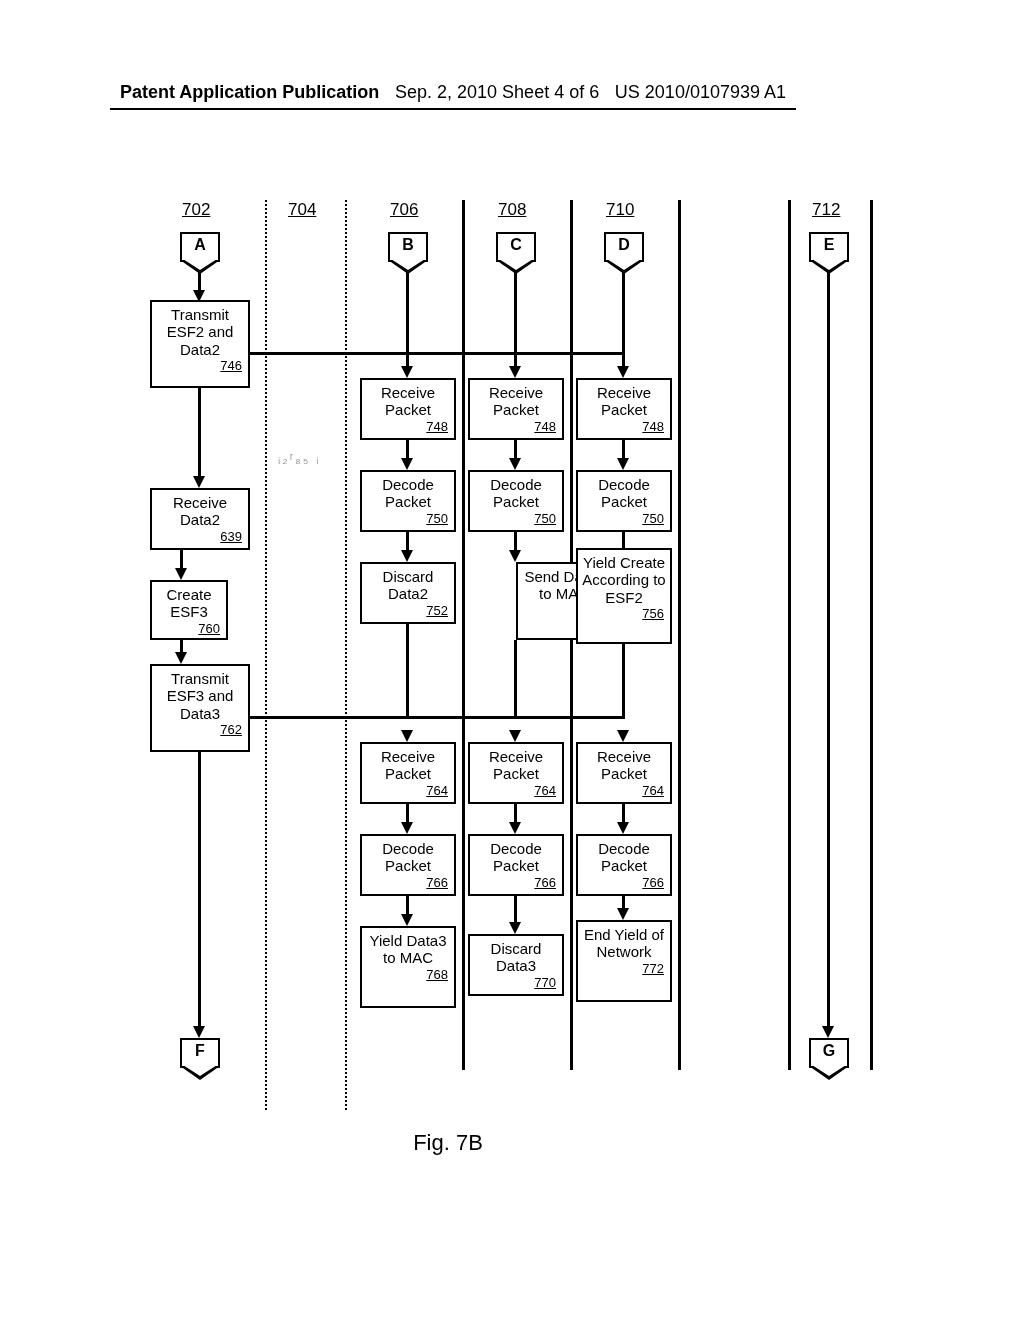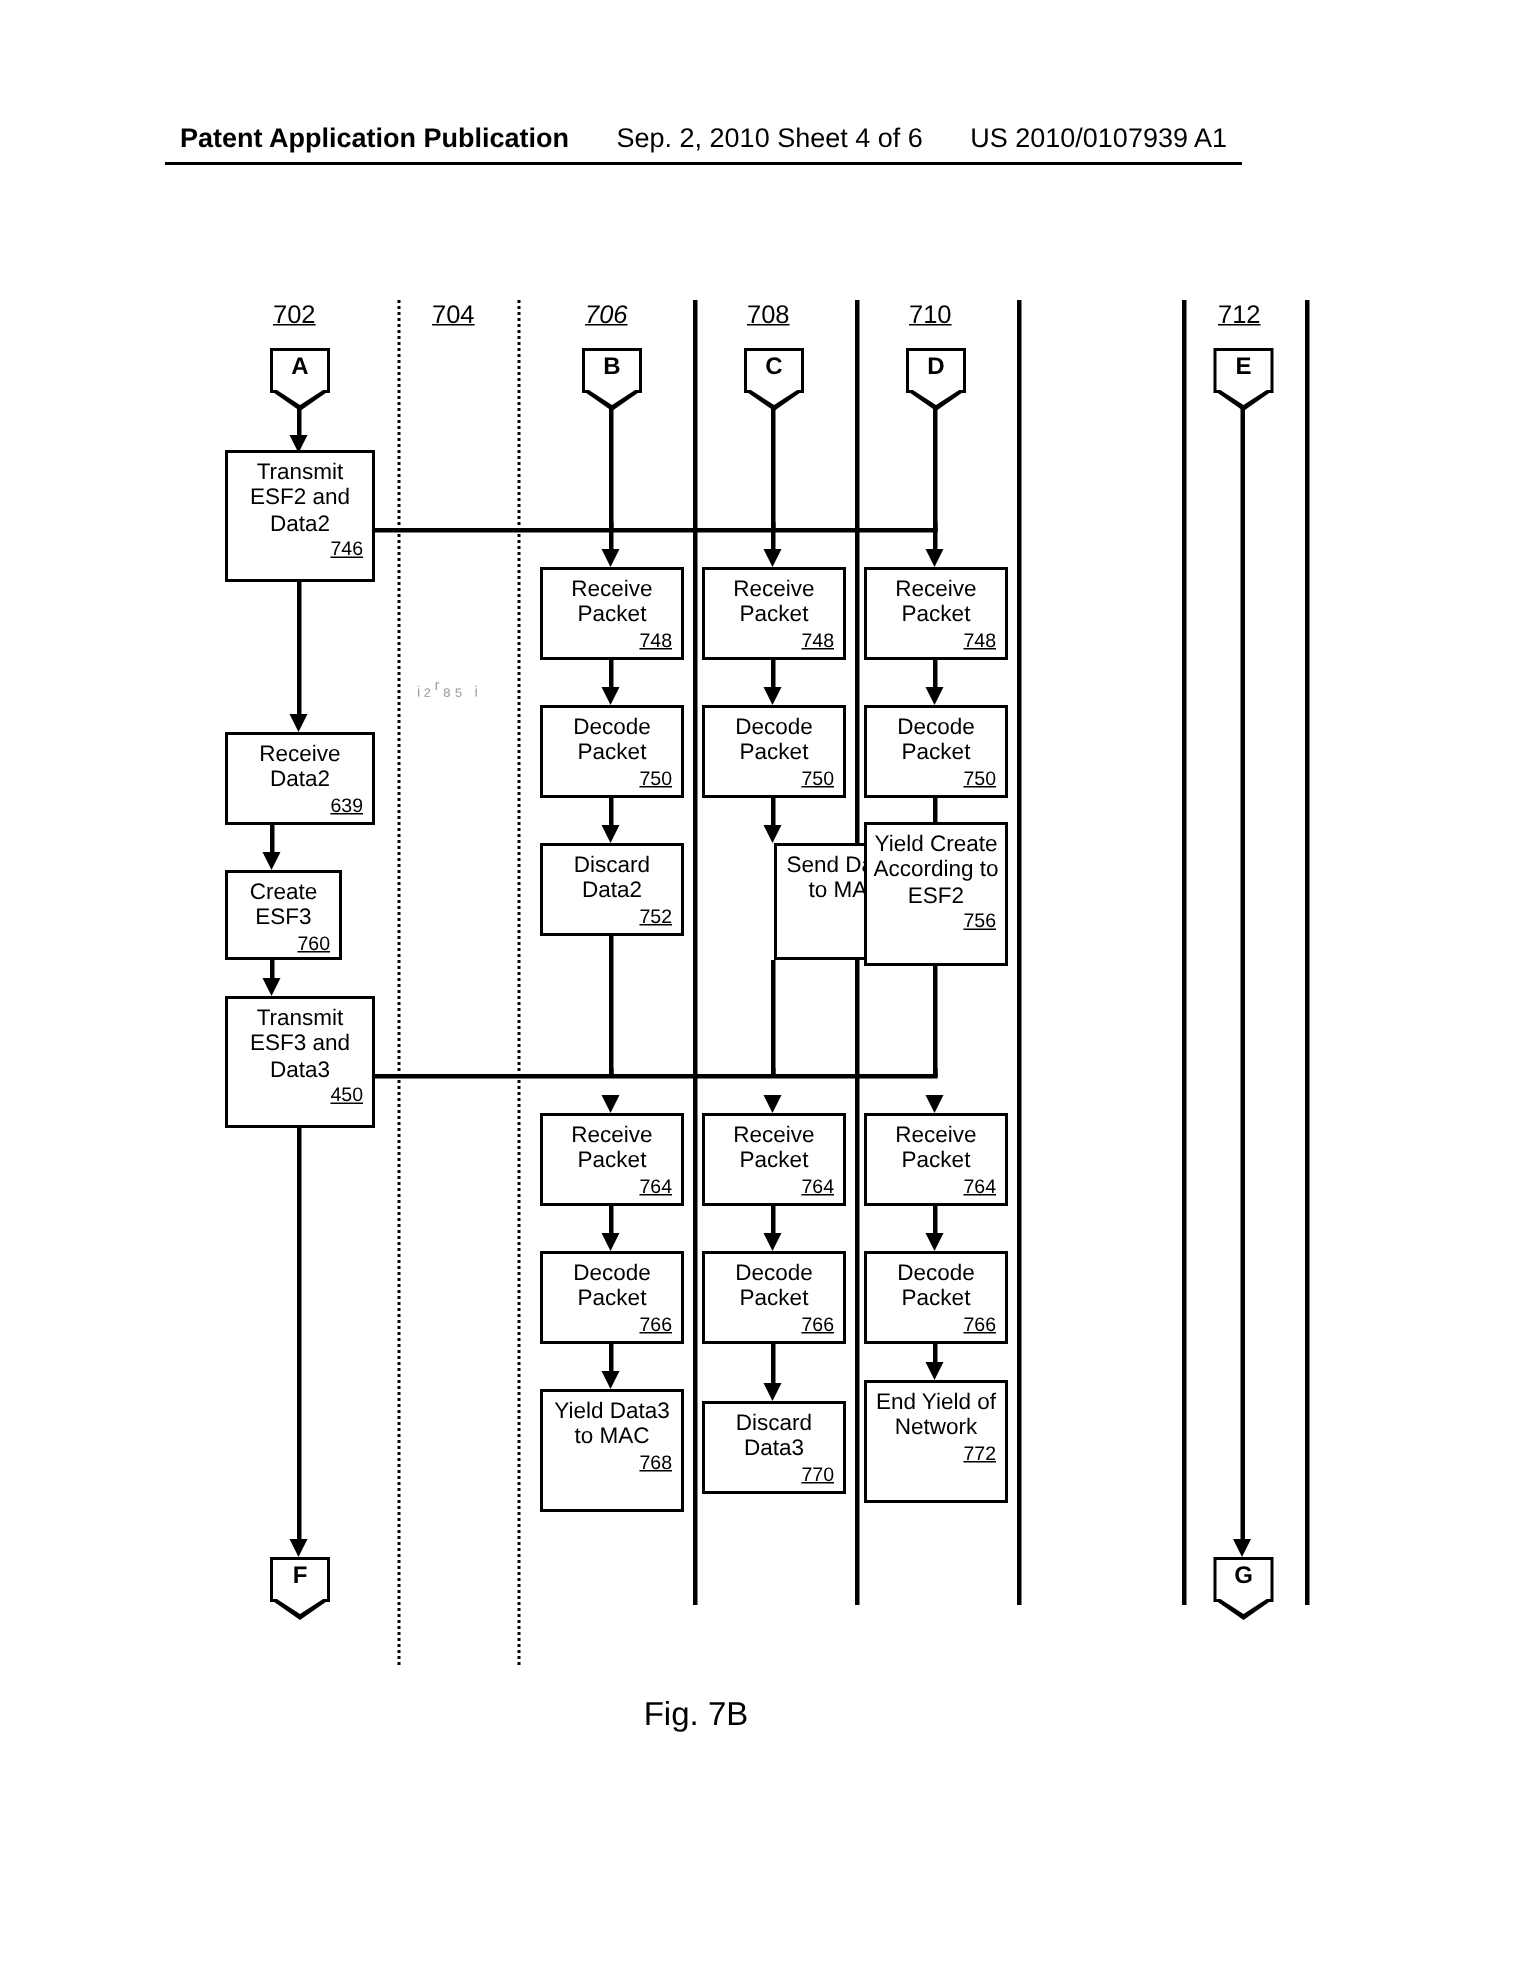--- a/index.html
+++ b/index.html
@@ -6,21 +6,20 @@
     margin: 0;
     padding: 0;
     font-family: Arial, Helvetica, sans-serif;
     background: #fff;
     width: 1024px;
   }
   .page {
     width: 896px;
     height: 1320px;
     position: relative;
-    padding-left: 32px;
   }
   .header {
     position: absolute;
     top: 82px;
     left: 0;
     right: 0;
     display: flex;
     justify-content: space-between;
     font-size: 18px;
     padding: 0 110px 0 120px;
@@ -172,21 +171,21 @@
     <div class="vline-dotted" style="left:195px; top:0; height:910px;"></div>
 
     <div class="solid-vlane" style="left:312px; top:0; height:870px;"></div>
     <div class="solid-vlane" style="left:420px; top:0; height:870px;"></div>
     <div class="solid-vlane" style="left:528px; top:0; height:870px;"></div>
     <div class="solid-vlane" style="left:638px; top:0; height:870px;"></div>
     <div class="solid-vlane" style="left:720px; top:0; height:870px;"></div>
 
     <span class="lane-label" style="left:32px;">702</span>
     <span class="lane-label" style="left:138px;">704</span>
-    <span class="lane-label" style="left:240px;font-style:italic;">706</span>
+    <span class="lane-label" style="left:240px;">706</span>
     <span class="lane-label" style="left:348px;">708</span>
     <span class="lane-label" style="left:456px;text-align:center;">710</span>
     <span class="lane-label" style="left:662px;">712</span>
 
     <div class="conn-down" style="left:30px; top:32px;"><span>A</span></div>
     <div class="conn-down" style="left:238px; top:32px;"><span>B</span></div>
     <div class="conn-down" style="left:346px; top:32px;"><span>C</span></div>
     <div class="conn-down" style="left:454px; top:32px;"><span>D</span></div>
     <div class="conn-down" style="left:659px; top:32px;"><span>E</span></div>
 
@@ -266,21 +265,21 @@
     <div class="vline" style="left:30px; top:350px; height:20px;"></div>
     <div class="arrowhead-down" style="left:25px; top:368px;"></div>
 
     <div class="box" style="left:0; top:380px; width:78px; height:60px;">
       <span>Create ESF3</span><span class="ref">760</span>
     </div>
     <div class="vline" style="left:30px; top:440px; height:14px;"></div>
     <div class="arrowhead-down" style="left:25px; top:452px;"></div>
 
     <div class="box" style="left:0; top:464px; width:100px; height:88px;">
-      <span>Transmit ESF3 and Data3</span><span class="ref">450</span>
+      <span>Transmit ESF3 and Data3</span><span class="ref">762</span>
     </div>
 
     <div class="vline" style="left:256px; top:424px; height:94px;"></div>
     <div class="vline" style="left:364px; top:440px; height:78px;"></div>
     <div class="vline" style="left:472px; top:444px; height:74px;"></div>
 
     <div class="hline" style="left:100px; top:516px; width:375px;"></div>
     <div class="vline" style="left:256px; top:512px; height:6px;"></div>
     <div class="vline" style="left:364px; top:512px; height:6px;"></div>
     <div class="vline" style="left:472px; top:512px; height:6px;"></div>

